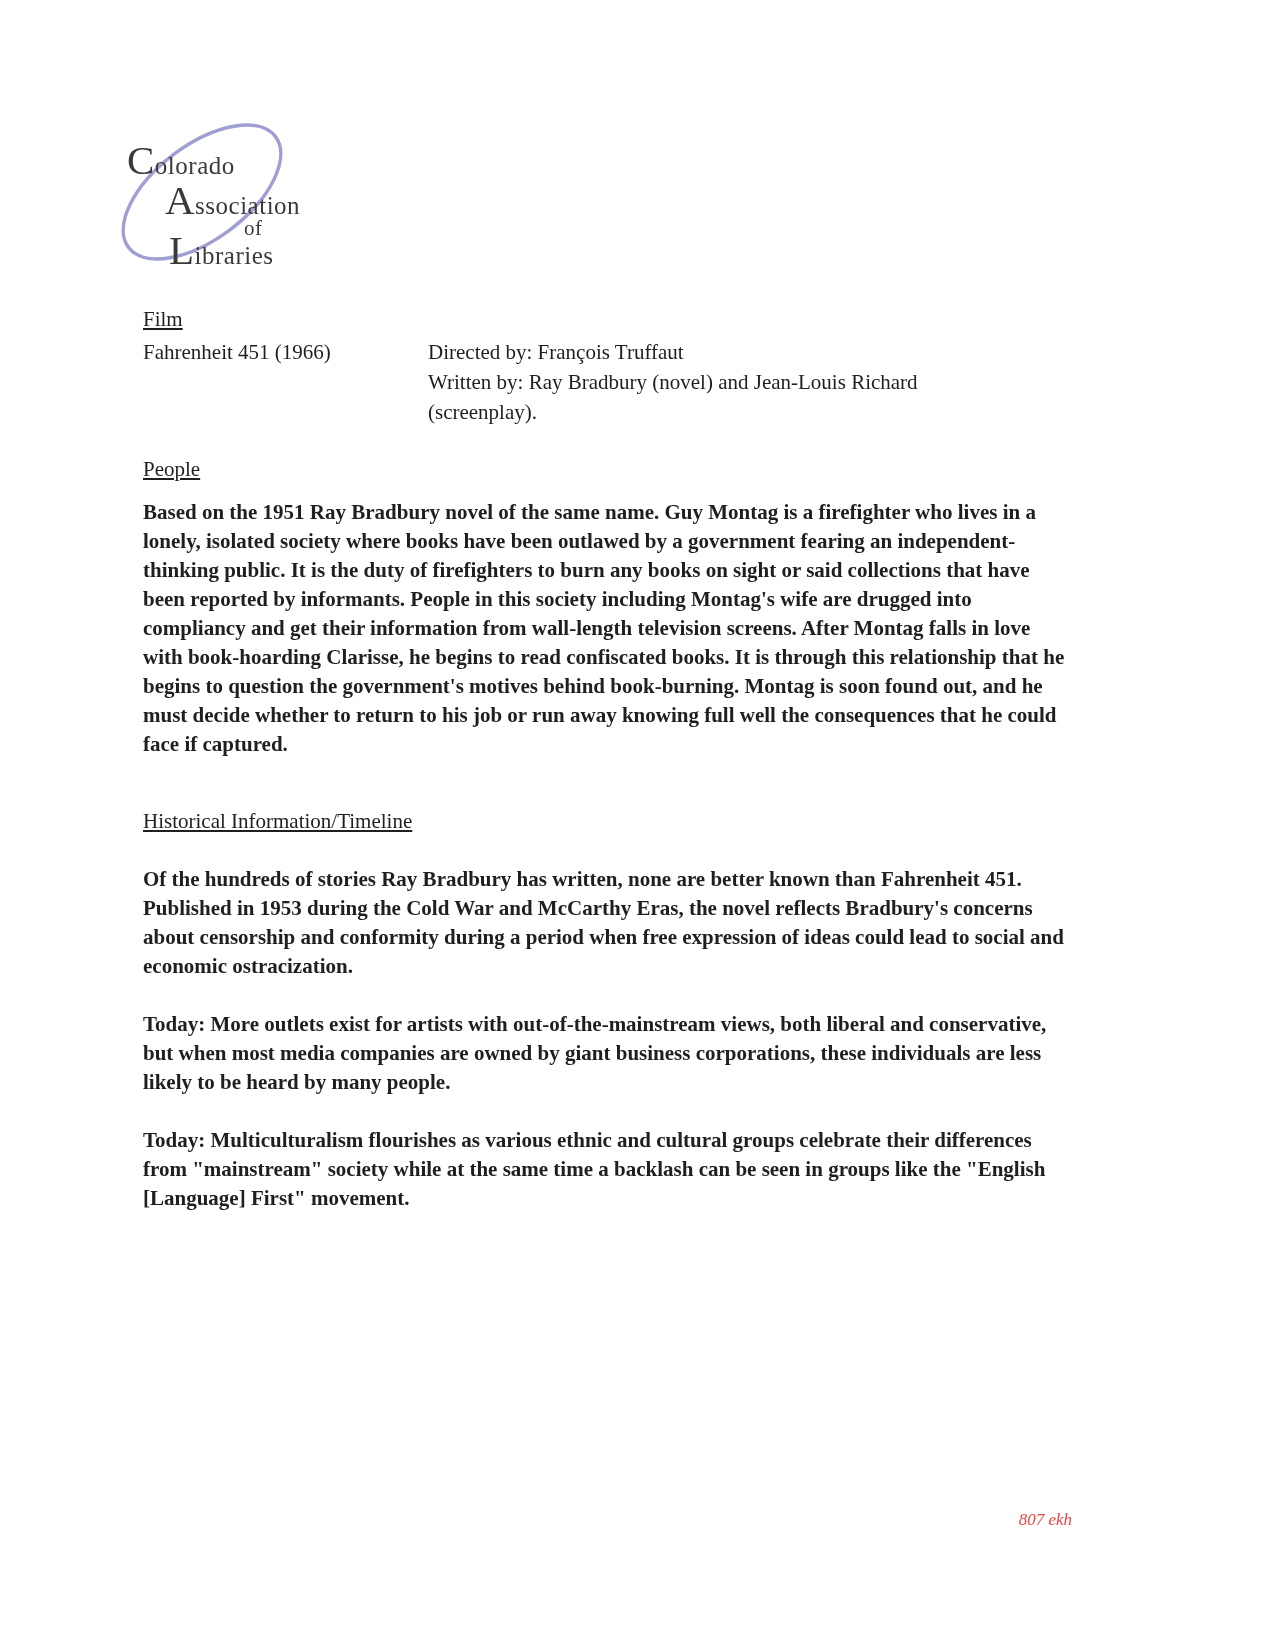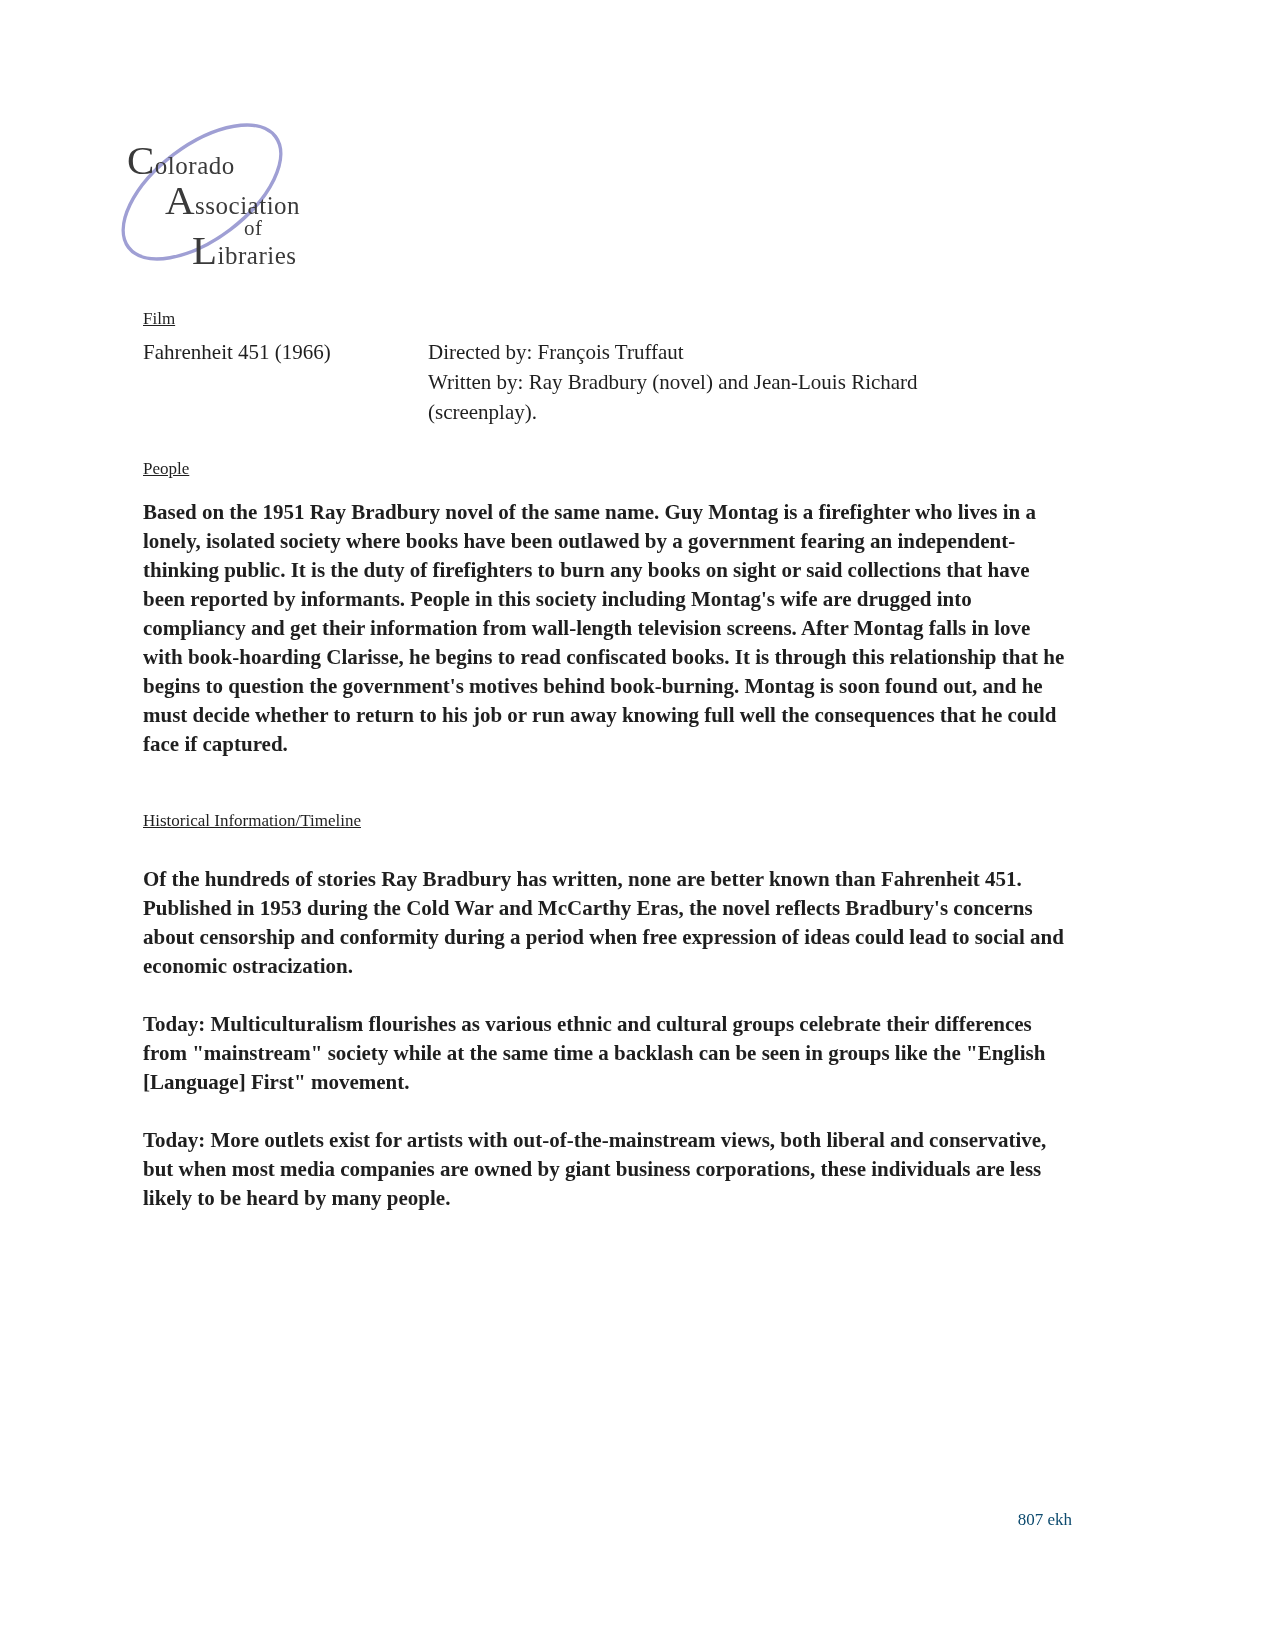--- a/index.html
+++ b/index.html
@@ -38,21 +38,21 @@
     font-size: 25px;
     line-height: 1;
     letter-spacing: 0.5px;
   }
   .logo-line .initial {
     font-size: 41px;
   }
   .logo-colorado    { left: 14px;  top: 22px; }
   .logo-association { left: 52px;  top: 62px; }
   .logo-of          { left: 131px; top: 100px; font-size: 21px; }
-  .logo-libraries   { left: 79px;  top: 112px; }
+  .logo-libraries   { left: 56px;  top: 112px; }
 
   
   .header-title-block {
     position: absolute;
     left: 300px;
     top: 140px;
     width: 620px;
     text-align: center;
     font-size: 25px;
     line-height: 37px;
@@ -65,21 +65,21 @@
     width: 932px;
     font-size: 21px;
     line-height: 29px;
   }
   .section-film       { top: 294px; }
   .section-summary    { top: 444px; }
   .section-historical { top: 796px; }
 
   .section-heading {
     text-decoration: underline;
-    font-size: 17px;
+    font-size: 21px;
     font-weight: normal;
     margin: 0 0 3px 0;
     line-height: 30px;
   }
   .film-row {
     display: flex;
     align-items: flex-start;
     line-height: 30px;
   }
   .film-col-left {
@@ -103,21 +103,22 @@
   .section-historical .body-par {
     margin-top: 29px;
   }
 
   
   .footer-note {
     position: absolute;
     right: 203px;
     top: 1500px;
     font-size: 17px;
-    color: #0c4a6e;
+    font-style: italic;
+    color: #ef4444;
   }
 </style>
 </head>
 <body>
 
 <div class="page">
 
   <div class="logo">
     <svg width="210" height="150" viewBox="0 0 210 150">
       <ellipse cx="89" cy="74" rx="92" ry="47" transform="rotate(-37 89 74)" fill="none" stroke="#9f9fd4" stroke-width="3.5"></ellipse>
@@ -147,19 +148,19 @@
   </div>
 
   <div class="section section-summary">
     <h2 class="section-heading">People</h2>
     <p class="body-par">Based on the 1951 Ray Bradbury novel of the same name. Guy Montag is a firefighter who lives in a lonely, isolated society where books have been outlawed by a government fearing an independent-thinking public. It is the duty of firefighters to burn any books on sight or said collections that have been reported by informants. People in this society including Montag's wife are drugged into compliancy and get their information from wall-length television screens. After Montag falls in love with book-hoarding Clarisse, he begins to read confiscated books. It is through this relationship that he begins to question the government's motives behind book-burning. Montag is soon found out, and he must decide whether to return to his job or run away knowing full well the consequences that he could face if captured.</p>
   </div>
 
   <div class="section section-historical">
     <h2 class="section-heading">Historical Information/Timeline</h2>
     <p class="body-par">Of the hundreds of stories Ray Bradbury has written, none are better known than Fahrenheit 451. Published in 1953 during the Cold War and McCarthy Eras, the novel reflects Bradbury's concerns about censorship and conformity during a period when free expression of ideas could lead to social and economic ostracization.</p>
+    <p class="body-par">Today: More outlets exist for artists with out-of-the-mainstream views, both liberal and conservative, but when most media companies are owned by giant business corporations, these individuals are less likely to be heard by many people.</p>
     <p class="body-par">Today: Multiculturalism flourishes as various ethnic and cultural groups celebrate their differences from "mainstream" society while at the same time a backlash can be seen in groups like the "English [Language] First" movement.</p>
-    <p class="body-par">Today: More outlets exist for artists with out-of-the-mainstream views, both liberal and conservative, but when most media companies are owned by giant business corporations, these individuals are less likely to be heard by many people.</p>
   </div>
 
   <div class="footer-note">807 ekh</div>
 
 </div>
 
 </body></html>

